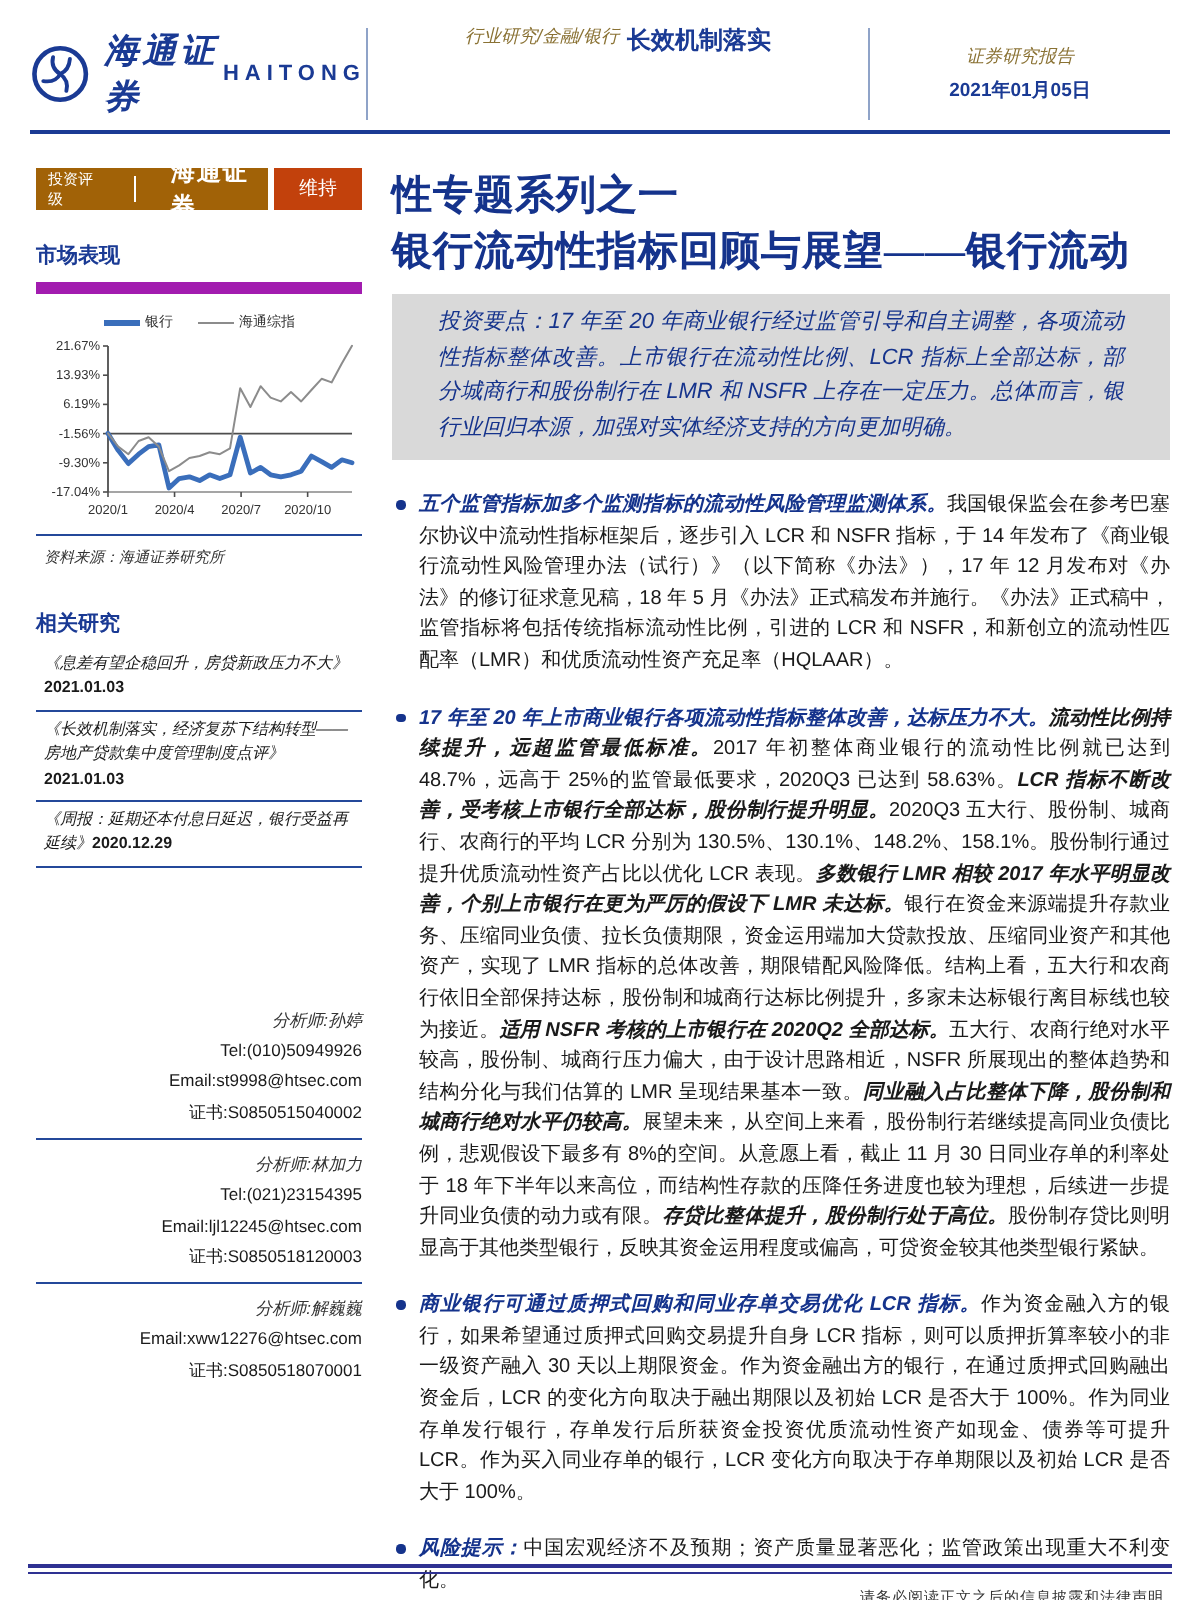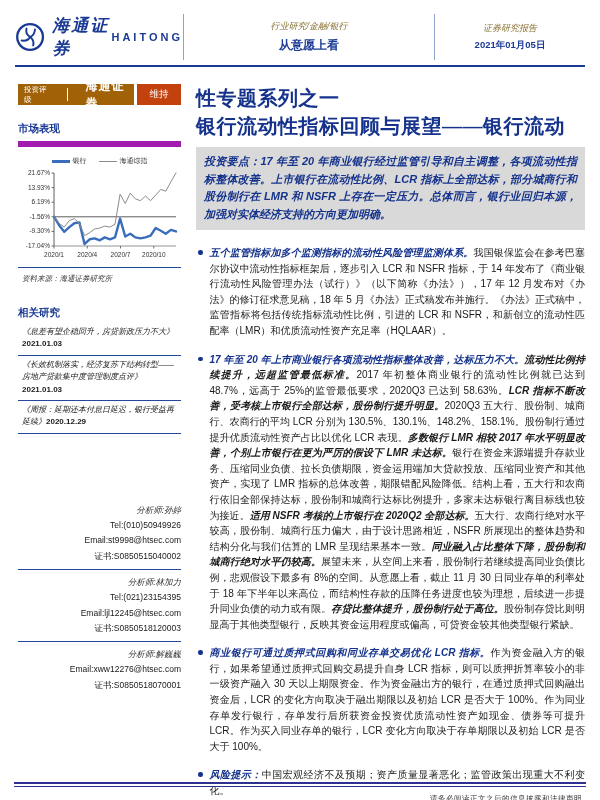--- a/index.html
+++ b/index.html
@@ -6,21 +6,21 @@
   body{width:600px;height:800px;background:#fff;font-family:"Liberation Sans","DejaVu Sans",sans-serif;position:relative;overflow:hidden;}
   .page{width:600px;height:800px;position:relative;}
 
   
   .header{display:flex;align-items:stretch;margin:12px 15px 0 15px;height:50px;}
   .logo-block{width:168px;display:flex;align-items:center;gap:7px;}
   .logo-text{display:flex;flex-direction:row;align-items:center;}
   .logo-cn{font-size:17px;font-weight:bold;font-style:italic;color:#1a3a94;font-family:"Liberation Serif","DejaVu Serif",serif;letter-spacing:2px;}
   .logo-en{font-size:11px;font-weight:bold;color:#1a3a94;letter-spacing:3px;}
   .hdr-div{width:1px;background:#8fa3c8;margin:2px 0;}
-  .header-center{flex:1;display:flex;flex-direction:column;justify-content:center;text-align:center;gap:4px;}
+  .header-center{flex:1;display:flex;flex-direction:row;justify-content:center;text-align:center;gap:4px;}
   .header-industry{color:#8a7234;font-size:9px;font-style:italic;}
   .header-report-type{color:#1a3a94;font-size:12px;font-weight:bold;font-family:"Liberation Serif","DejaVu Serif",serif;}
   .header-right{width:150px;display:flex;flex-direction:column;justify-content:center;text-align:center;gap:4px;}
   .header-report-label{color:#8a7234;font-size:9px;font-style:italic;}
   .header-date{color:#1a3a94;font-size:9.5px;font-weight:bold;}
   .header-rule{height:2px;background:#1a3a94;margin:3px 15px 0 15px;}
 
   
   .content{display:flex;margin:17px 15px 0 18px;}
   .sidebar{width:163px;flex:none;}
@@ -54,21 +54,21 @@
 
   
   .analyst-list{margin-top:64px;}
   .analyst-block{padding:5px 0;}
   .analyst-block + .analyst-block{border-top:1px solid #24489a;}
   .analyst-line{font-size:8.5px;color:#1a1a1a;line-height:1.8;text-align:right;}
   .analyst-name{font-style:italic;color:#333;}
 
   
   .report-title{color:#15338c;font-size:20px;font-weight:bold;line-height:1.42;font-family:"Liberation Serif","DejaVu Serif",serif;letter-spacing:0.5px;}
-  .highlight-box{background:#d9d9d9;color:#15338c;font-weight:bold;font-size:11px;line-height:1.62;padding:6px 8px;margin-top:6px;text-align:justify;font-style:italic;}
+  .highlight-box{background:#d9d9d9;color:#15338c;font-weight:normal;font-size:11px;line-height:1.62;padding:6px 23px;margin-top:6px;text-align:justify;font-style:italic;}
   .bullet-list{margin-top:15px;}
   .bullet{display:flex;margin-bottom:13px;}
   .dot{width:4.5px;height:4.5px;border-radius:50%;background:#15338c;margin:5px 7px 0 2px;flex:none;}
   .bullet-text{font-size:10px;line-height:1.56;color:#1a1a1a;text-align:justify;flex:1;}
   .seg-lead{color:#15338c;font-weight:bold;font-style:italic;}
   .seg-bold{font-weight:bold;font-style:italic;}
 
   
   .footer-rule{position:absolute;left:14px;right:14px;bottom:25px;border-top:2.5px solid #2e3192;border-bottom:1px solid #2e3192;height:2px;}
   .footer-text{position:absolute;right:18px;bottom:8px;font-size:7.5px;color:#333;letter-spacing:0.5px;}
@@ -90,21 +90,21 @@
         </g>
       </svg>
       <div class="logo-text">
         <div class="logo-cn">海通证券</div>
         <div class="logo-en">HAITONG</div>
       </div>
     </div>
     <div class="hdr-div"></div>
     <div class="header-center">
       <div class="header-industry">行业研究/金融/银行</div>
-      <div class="header-report-type">从意愿上看</div>
+      <div class="header-report-type">长效机制落实</div>
     </div>
     <div class="hdr-div"></div>
     <div class="header-right">
       <div class="header-report-label">证券研究报告</div>
       <div class="header-date">2021年01月05日</div>
     </div>
   </div>
   <div class="header-rule"></div>
 
   <div class="content">

